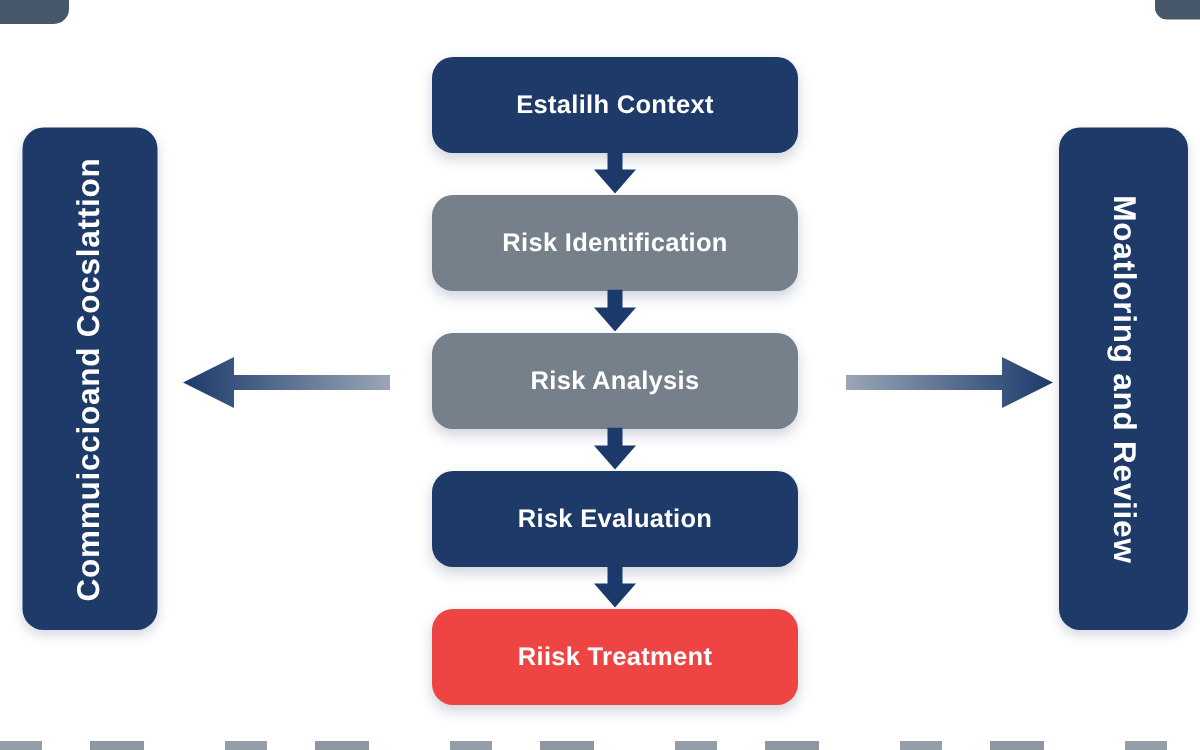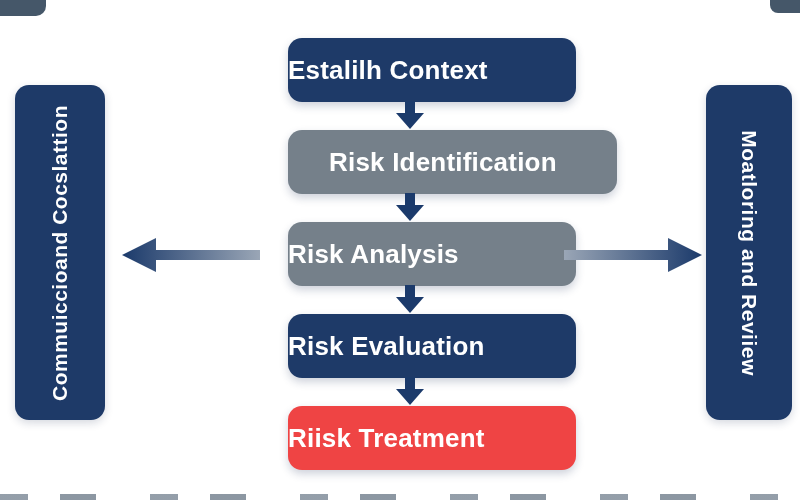--- a/index.html
+++ b/index.html
@@ -15,29 +15,29 @@
   }
   .side-bar.left{left:15px;top:85px;width:90px;height:335px;}
   .side-bar.right{left:706px;top:85px;width:86px;height:335px;}
   .side-bar .vtext{
     color:#fff;font-weight:700;font-size:21px;letter-spacing:.5px;white-space:nowrap;
   }
   .side-bar.left .vtext{transform:rotate(-90deg);}
   .side-bar.right .vtext{transform:rotate(90deg);}
   
   .step{
-    position:absolute;left:288px;width:288px;height:64px;border-radius:14px;
-    display:flex;align-items:center;justify-content:flex-start;
-    color:#ffffff;font-weight:700;font-size:26px;letter-spacing:.2px;
+    position:absolute;left:288px;width:244px;height:64px;border-radius:14px;
+    display:flex;align-items:center;justify-content:center;
+    color:#ffffff;font-weight:700;font-size:17px;letter-spacing:.2px;
     box-shadow:0 4px 9px rgba(30,50,90,.22);
   }
   .step.navy{background:#1e3a68;}
   .step.gray{background:#75808a;}
   .step.teal{background:#ef4444;}
-  .step-0{top:38px;} .step-1{top:130px;padding-left:41px;} .step-2{top:222px;}
+  .step-0{top:38px;} .step-1{top:130px;} .step-2{top:222px;}
   .step-3{top:314px;} .step-4{top:406px;}
   
   .down-arrow{position:absolute;left:392px;width:36px;height:28px;}
   .da-0{top:101px;} .da-1{top:193px;} .da-2{top:285px;} .da-3{top:377px;}
   .h-arrow{position:absolute;top:232px;width:140px;height:46px;}
   .h-arrow.left{left:122px;}
   .h-arrow.right{left:562px;}
   
   .artifact{position:absolute;pointer-events:none;}
   .artifact.bottom{

